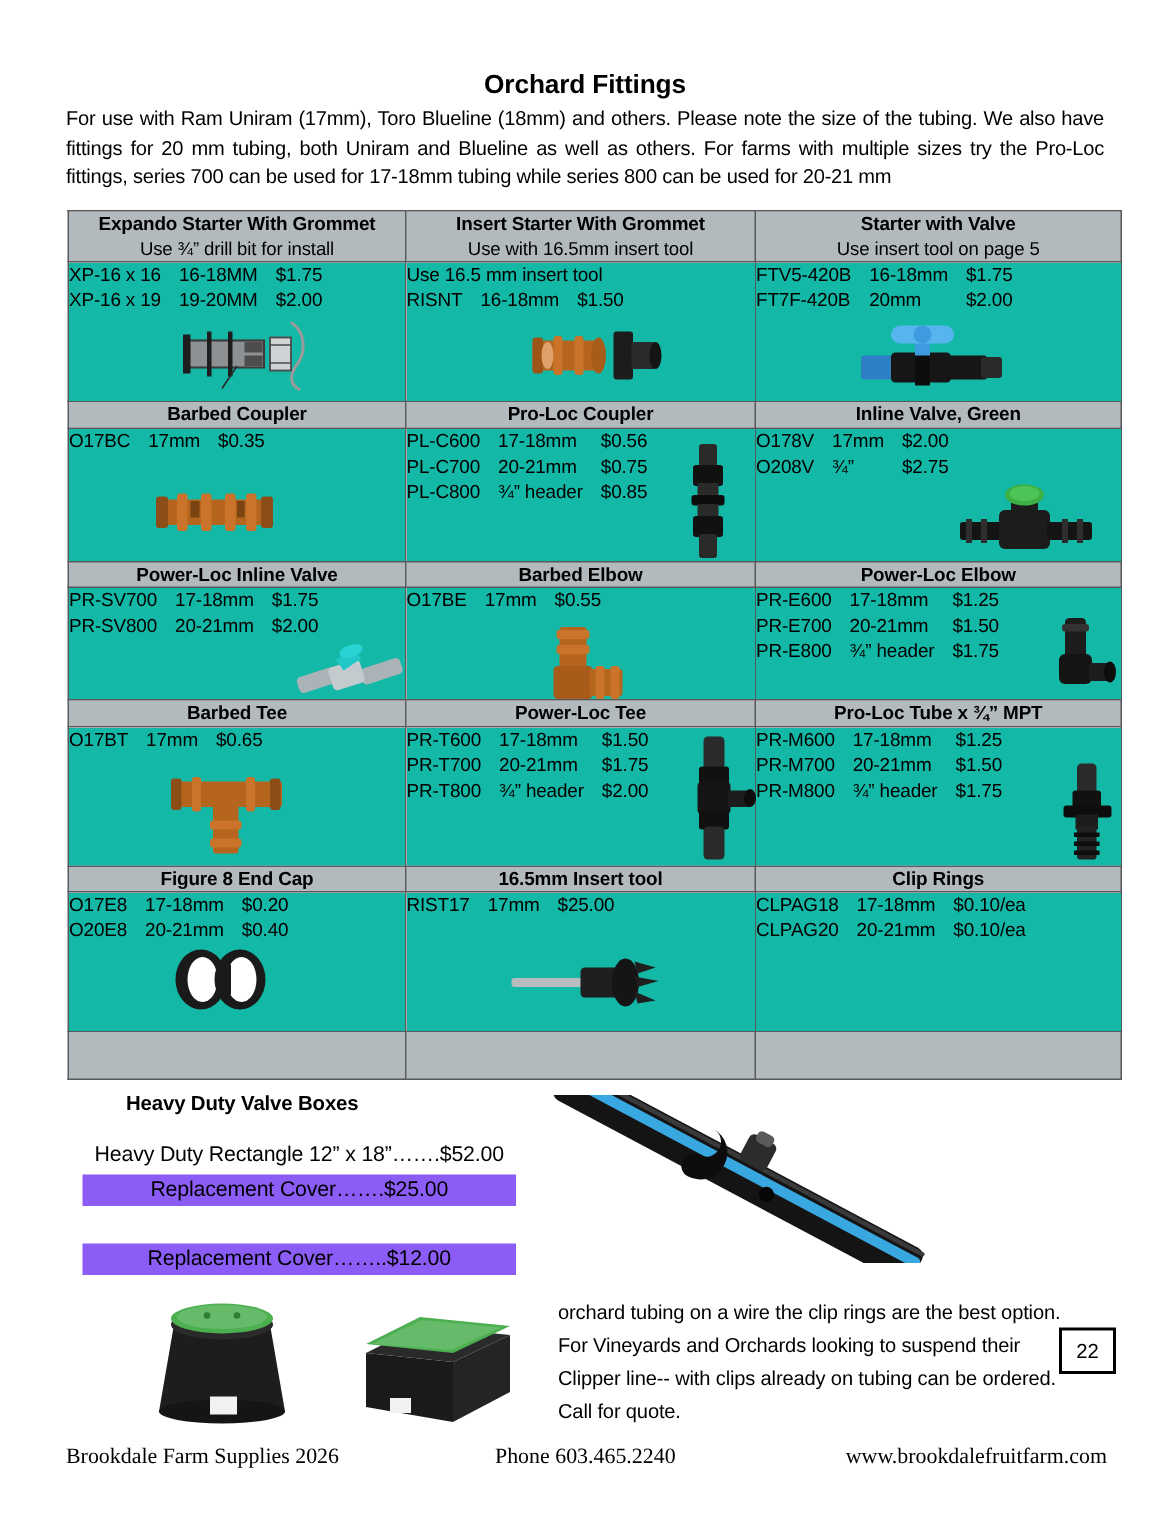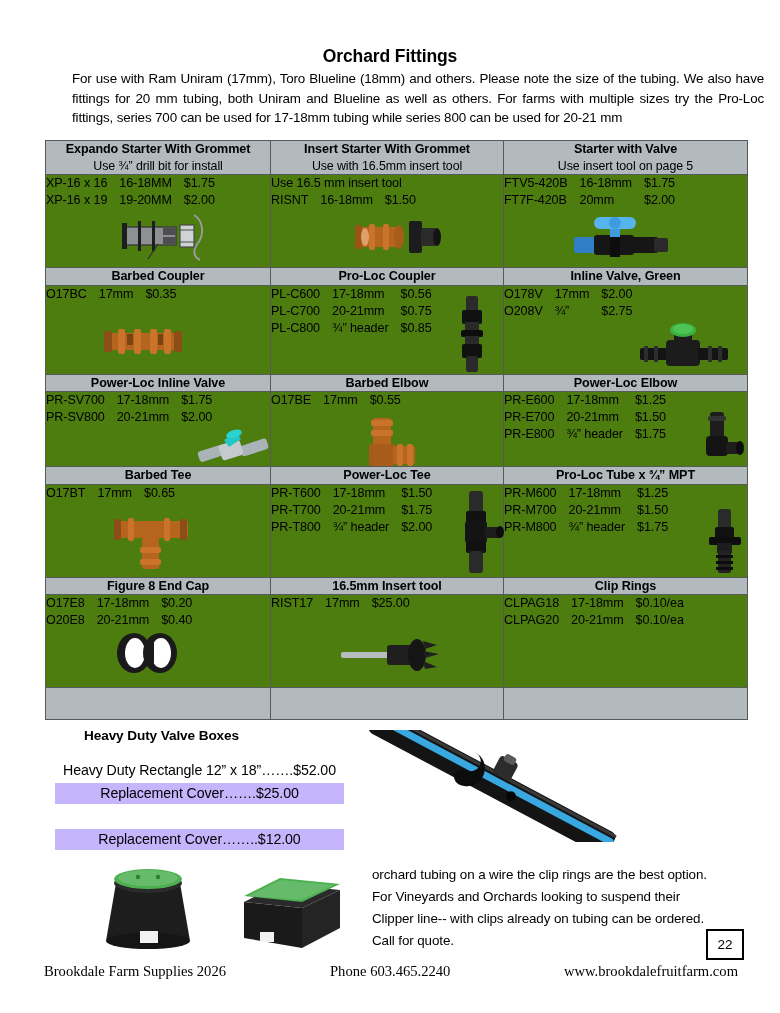--- a/index.html
+++ b/index.html
@@ -33,21 +33,20 @@
     letter-spacing: -0.1px;
   }
   .intro {
     position: absolute;
     left: 44px; top: 69px;
     width: 692px;
     font-size: 13.4px;
     line-height: 19.5px;
     text-align: justify;
     letter-spacing: -0.15px;
-    margin-left: 28px;
   }
 
   
   .fit-table {
     position: absolute;
     left: 45px;
     top: 140px;
     width: 702px;
     border-collapse: collapse;
     table-layout: fixed;
@@ -68,21 +67,21 @@
     font-size: 12.6px;
     font-weight: bold;
     line-height: 16.5px;
     letter-spacing: -0.1px;
   }
   .hdr-cell .sub {
     font-weight: normal;
     font-size: 12.4px;
   }
   .body-cell {
-    background: #4d7c0f;
+    background: #14b8a6;
     padding: 5px 0 0 7px;
     position: relative;
     height: 74px;
     margin-left: 16px;
   }
   .body-cell.tall { height: 92px; }
   .body-cell.tall2 { height: 88px; }
 
   .note-line {
     font-size: 12.6px;
@@ -126,42 +125,42 @@
   }
   .vb-line {
     position: absolute;
     left: 55px;
     width: 289px;
     text-align: center;
     font-size: 14.2px;
     line-height: 21px;
     letter-spacing: -0.1px;
   }
-  .vb-line.shaded { background: #c4b5fd; text-align: center; }
+  .vb-line.shaded { background: #8b5cf6; text-align: center; }
   .vb-l1 { top: 760px; }
   .vb-l2 { top: 783px; }
   .vb-l3 { top: 806px; }
   .vb-l4 { top: 829px; }
 
   
   .right-para {
     position: absolute;
     left: 372px; top: 864px;
     width: 363px;
     font-size: 13.4px;
     line-height: 22px;
     text-align: justify;
     letter-spacing: -0.1px;
   }
   .right-para .lastline { text-align: left; }
 
   
   .pagenum {
     position: absolute;
-    left: 706px; top: 929px;
+    left: 706px; top: 885px;
     width: 34px;
     height: 27px;
     border: 2.5px solid #000;
     font-size: 13.5px;
     text-align: center;
     line-height: 27px;
   }
 
   
   .footer {

